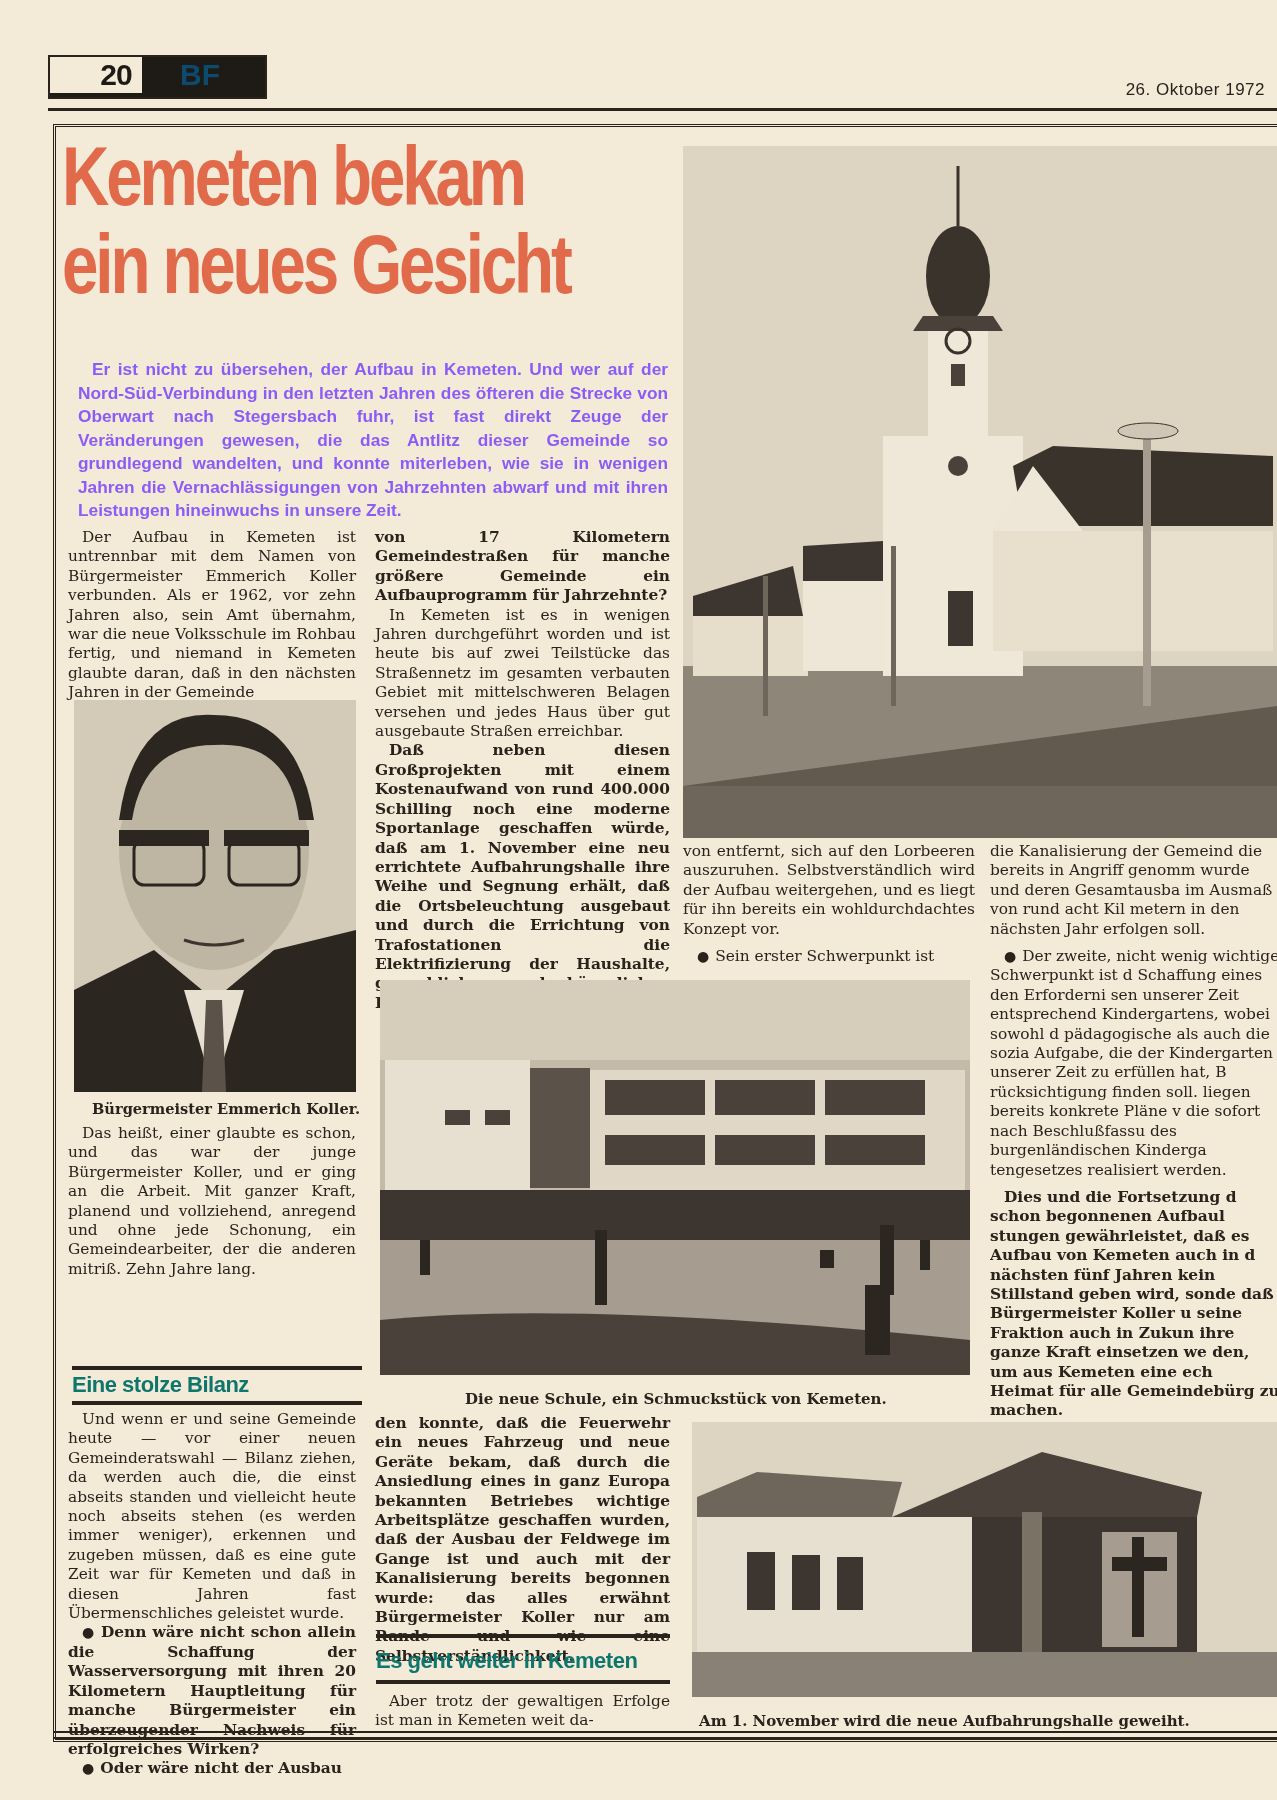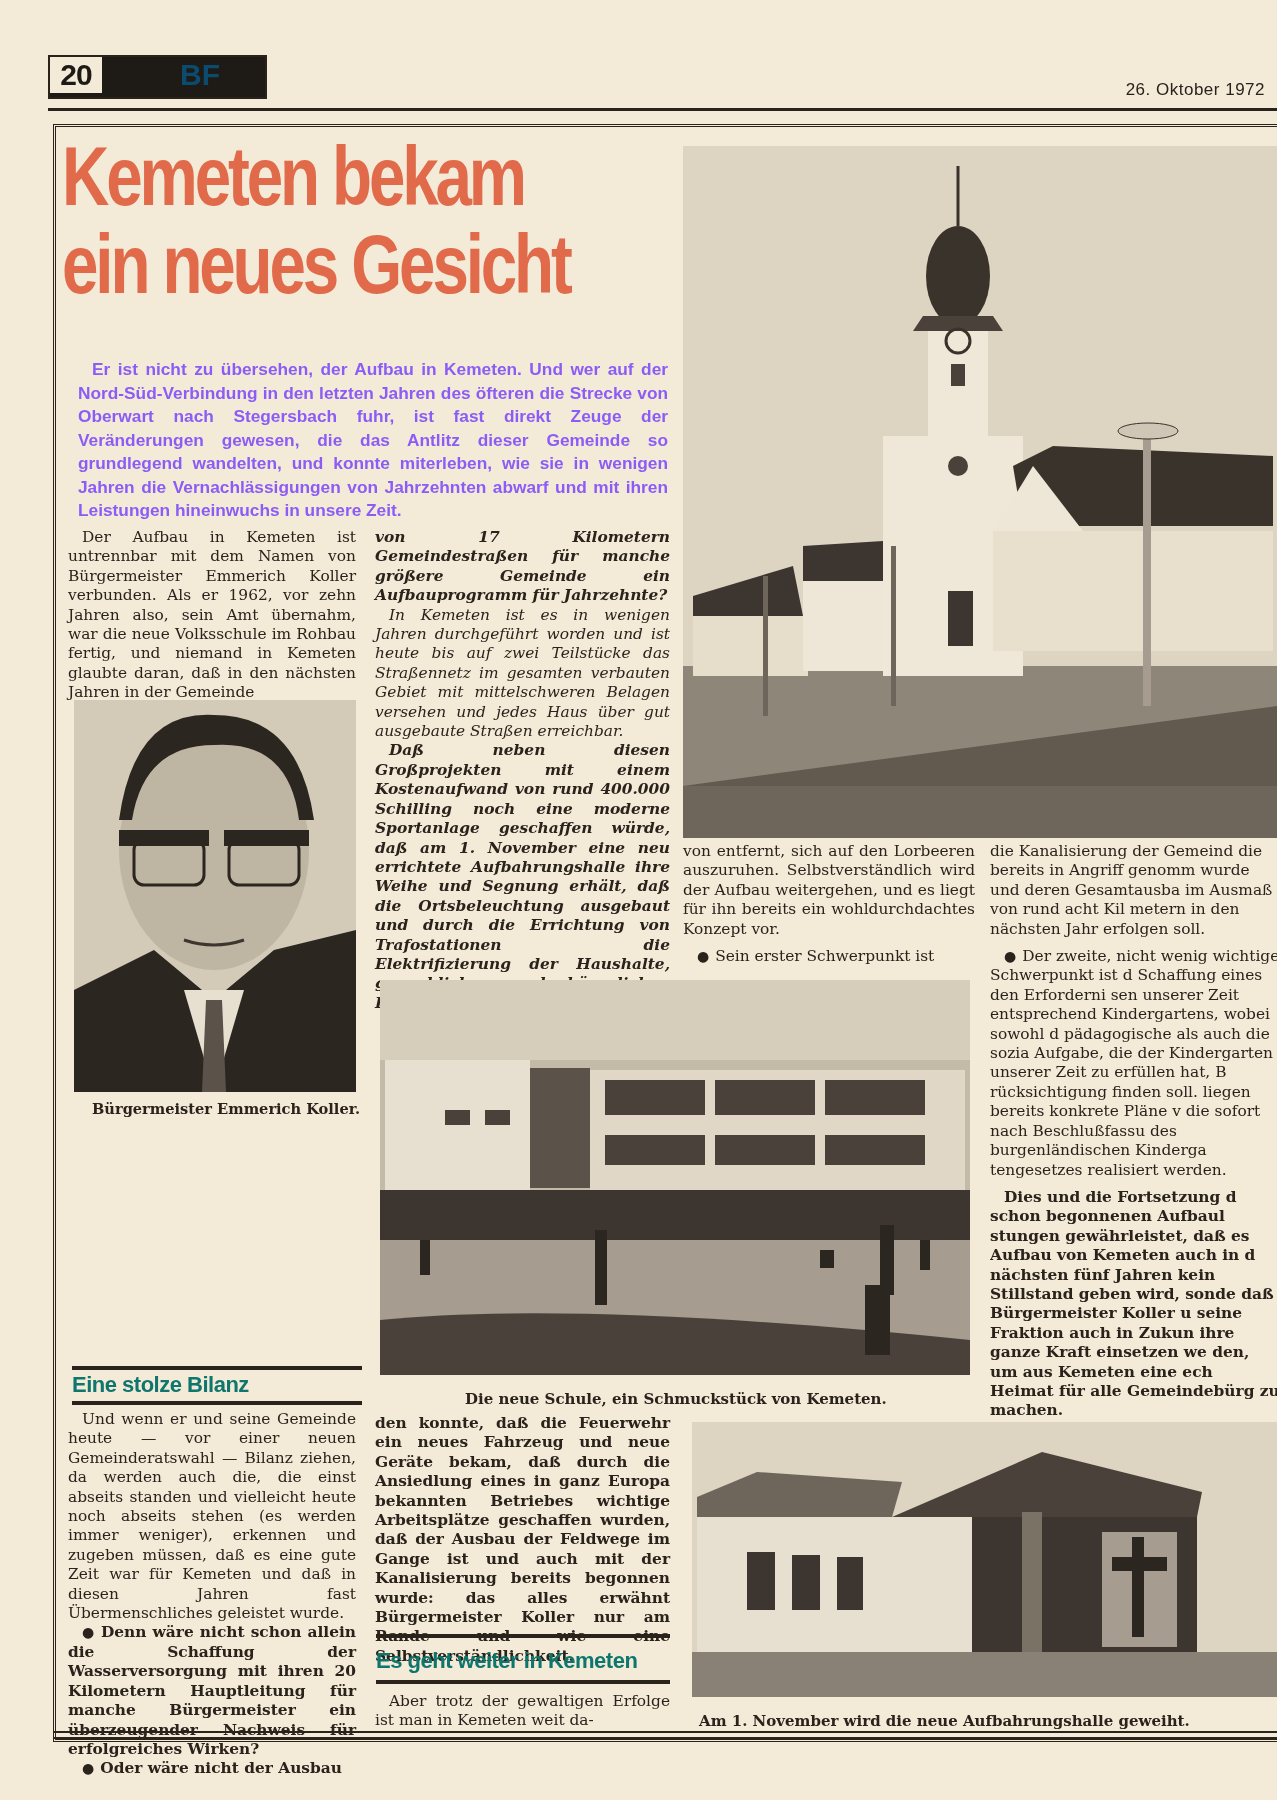--- a/index.html
+++ b/index.html
@@ -5,21 +5,21 @@
   html, body { margin:0; padding:0; }
   body {
     width:1277px; height:1800px; position:relative; overflow:hidden;
     background:#f3ead8;
     font-family:"DejaVu Serif", serif; color:#2a231c;
   }
   .abs { position:absolute; }
   
   .pageno-box { left:48px; top:55px; width:215px; height:40px; border:2px solid #2a231c; background:#1e1a16; }
   .pageno { left:50px; top:57px; width:52px; height:36px; background:#f3ead8; color:#1e1a16;
-    font:bold 30px "Liberation Sans", sans-serif; display:flex; align-items:center; justify-content:center; letter-spacing:-1px; }
+    font:bold 30px "Liberation Sans", sans-serif; display:flex; align-items:center; justify-content:center; letter-spacing:-1px;padding-left:40px; }
   .section { left:180px; top:57px; color:#0c4a6e; font:bold 30px "Liberation Sans", sans-serif; line-height:36px; }
   .date { right:12px; top:80px; font:17px "Liberation Sans", sans-serif; color:#2a231c; letter-spacing:.5px; }
   .rule-top { left:48px; right:0; top:108px; height:3px; background:#2a231c; }
   .frame { left:53px; top:124px; width:1240px; height:1612px; border:3px double #2a231c; border-right:none; }
   .frame-bottom { left:53px; top:1731px; right:0; height:4px; border-top:2px solid #2a231c; border-bottom:2px solid #2a231c; }
 
   
   .headline { left:62px; top:132px; width:610px; color:#e06a4a;
     font:bold 84px/88px "Liberation Sans", sans-serif; letter-spacing:-4px; transform:scaleX(0.78); transform-origin:left top;
     white-space:nowrap; }
@@ -101,33 +101,34 @@
     <rect x="150" y="130" width="85" height="16" fill="#2c2621"></rect>
     <rect x="60" y="140" width="70" height="45" rx="10" fill="none" stroke="#2c2621" stroke-width="3"></rect>
     <rect x="155" y="140" width="70" height="45" rx="10" fill="none" stroke="#2c2621" stroke-width="3"></rect>
     <path d="M110 240 Q140 250 170 240" stroke="#3d3630" stroke-width="3" fill="none"></path>
   </svg>
 </div>
 
 <div class="abs caption" style="left:72px; top:1100px; width:288px; font-size:14.6px;margin-left:20px;">Bürgermeister Emmerich Koller.</div>
 
 <div class="abs col" style="left:68px; top:1124px; width:288px;">
+  <p>Das heißt, einer glaubte es schon, und das war der junge Bürgermeister Koller, und er ging an die Arbeit. Mit ganzer Kraft, planend und vollziehend, anregend und ohne jede Schonung, ein Gemeindearbeiter, der die anderen mitriß. Zehn Jahre lang.</p>
 </div>
 
 <div class="abs thickrule" style="left:72px; top:1366px; width:290px;"></div>
 <div class="abs subhead" style="left:72px; top:1372px; width:290px;">Eine stolze Bilanz</div>
 <div class="abs thickrule" style="left:72px; top:1401px; width:290px;"></div>
 
 <div class="abs col" style="left:68px; top:1410px; width:288px;">
   <p>Und wenn er und seine Gemeinde heute — vor einer neuen Gemeinderatswahl — Bilanz ziehen, da werden auch die, die einst abseits standen und vielleicht heute noch abseits stehen (es werden immer weniger), erkennen und zugeben müssen, daß es eine gute Zeit war für Kemeten und daß in diesen Jahren fast Übermenschliches geleistet wurde.</p>
   <p class="b"><span class="bullet"></span><span>Denn wäre nicht schon allein die Schaffung der Wasserversorgung mit ihren 20 Kilometern Hauptleitung für manche Bürgermeister ein überzeugender Nachweis für erfolgreiches Wirken?</span></p>
   <p class="b"><span class="bullet"></span><span>Oder wäre nicht der Ausbau</span></p>
 </div>
 
-<div class="abs col" style="left:375px; top:528px; width:295px;font-style:italic;">
+<div class="abs col" style="left:375px; top:528px; width:295px;">
   <p class="noind b">von 17 Kilometern Gemeindestraßen für manche größere Gemeinde ein Aufbauprogramm für Jahrzehnte?</p>
   <p>In Kemeten ist es in wenigen Jahren durchgeführt worden und ist heute bis auf zwei Teilstücke das Straßennetz im gesamten verbauten Gebiet mit mittelschweren Belagen versehen und jedes Haus über gut ausgebaute Straßen erreichbar.</p>
   <p class="b">Daß neben diesen Großprojekten mit einem Kostenaufwand von rund 400.000 Schilling noch eine moderne Sportanlage geschaffen würde, daß am 1. November eine neu errichtete Aufbahrungshalle ihre Weihe und Segnung erhält, daß die Ortsbeleuchtung ausgebaut und durch die Errichtung von Trafostationen die Elektrifizierung der Haushalte, gewerblichen und bäuerlichen Betriebe ermöglicht wer-</p>
 </div>
 
 <div class="abs photo" style="left:380px; top:980px; width:590px; height:395px;">
   <svg width="590" height="395" viewBox="0 0 590 395">
     <rect width="590" height="395" fill="#d6cdbb"></rect>
     <rect x="0" y="80" width="590" height="180" fill="#c4baa8"></rect>
     <rect x="5" y="80" width="145" height="130" fill="#e7dfcf"></rect>

